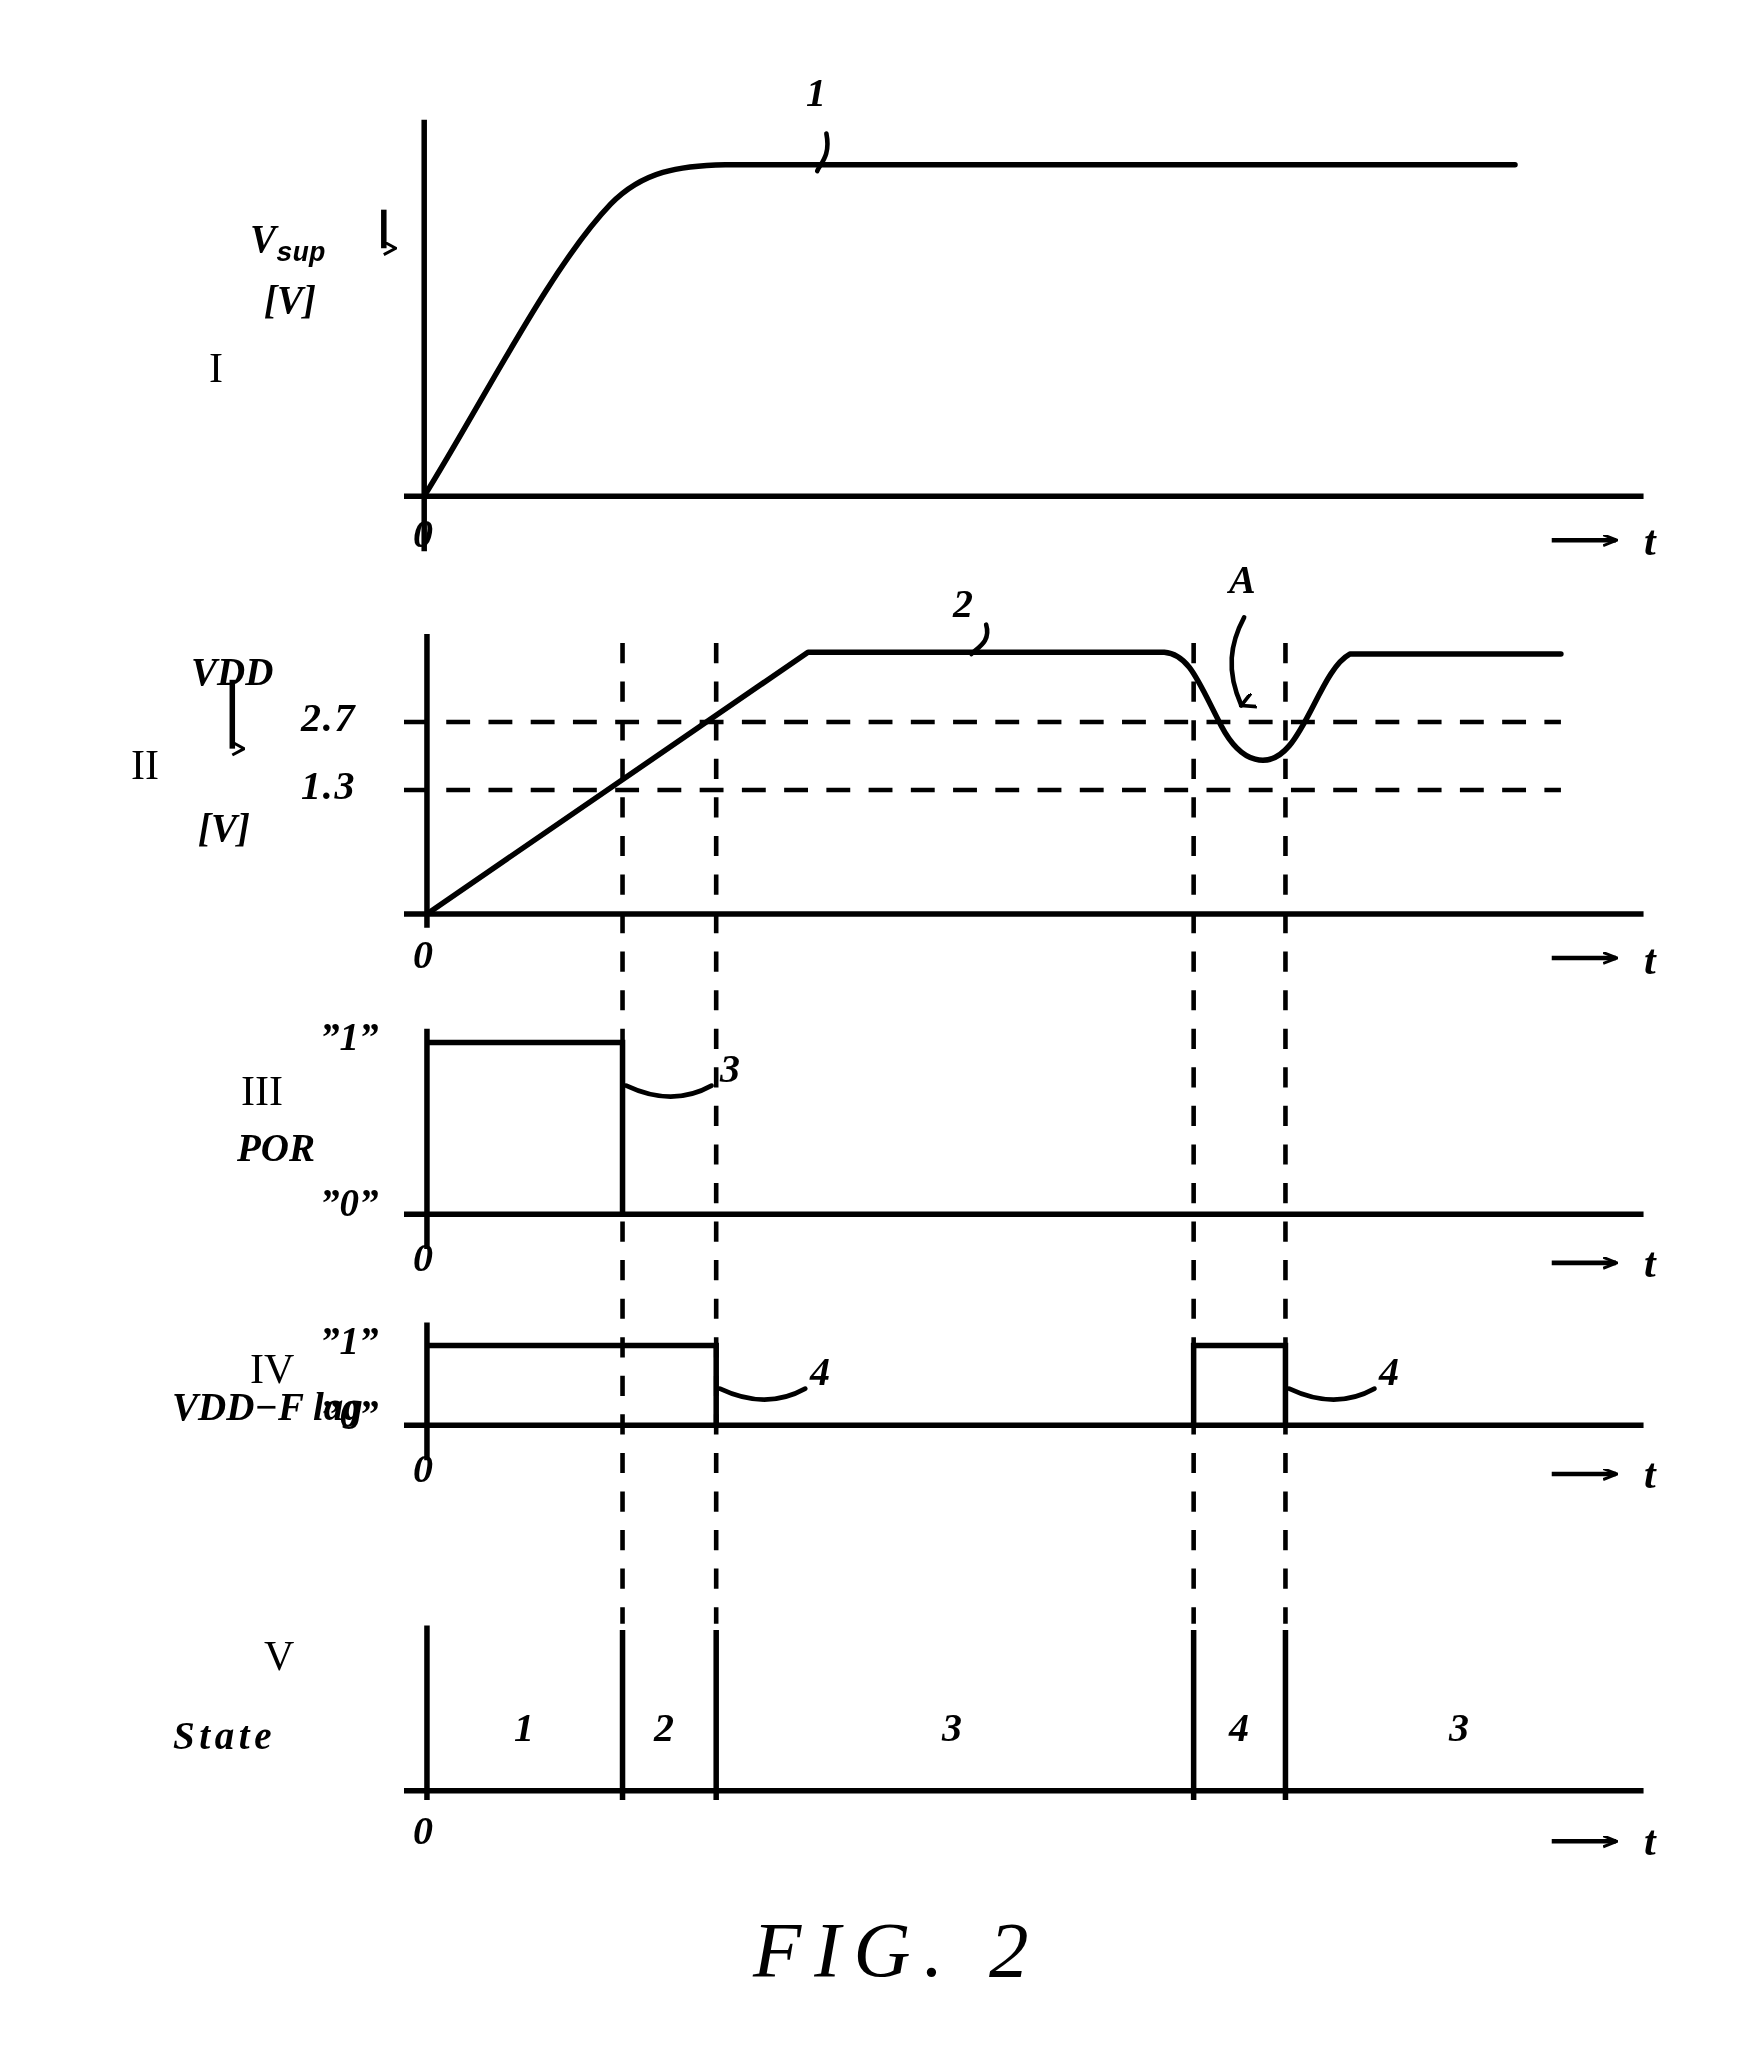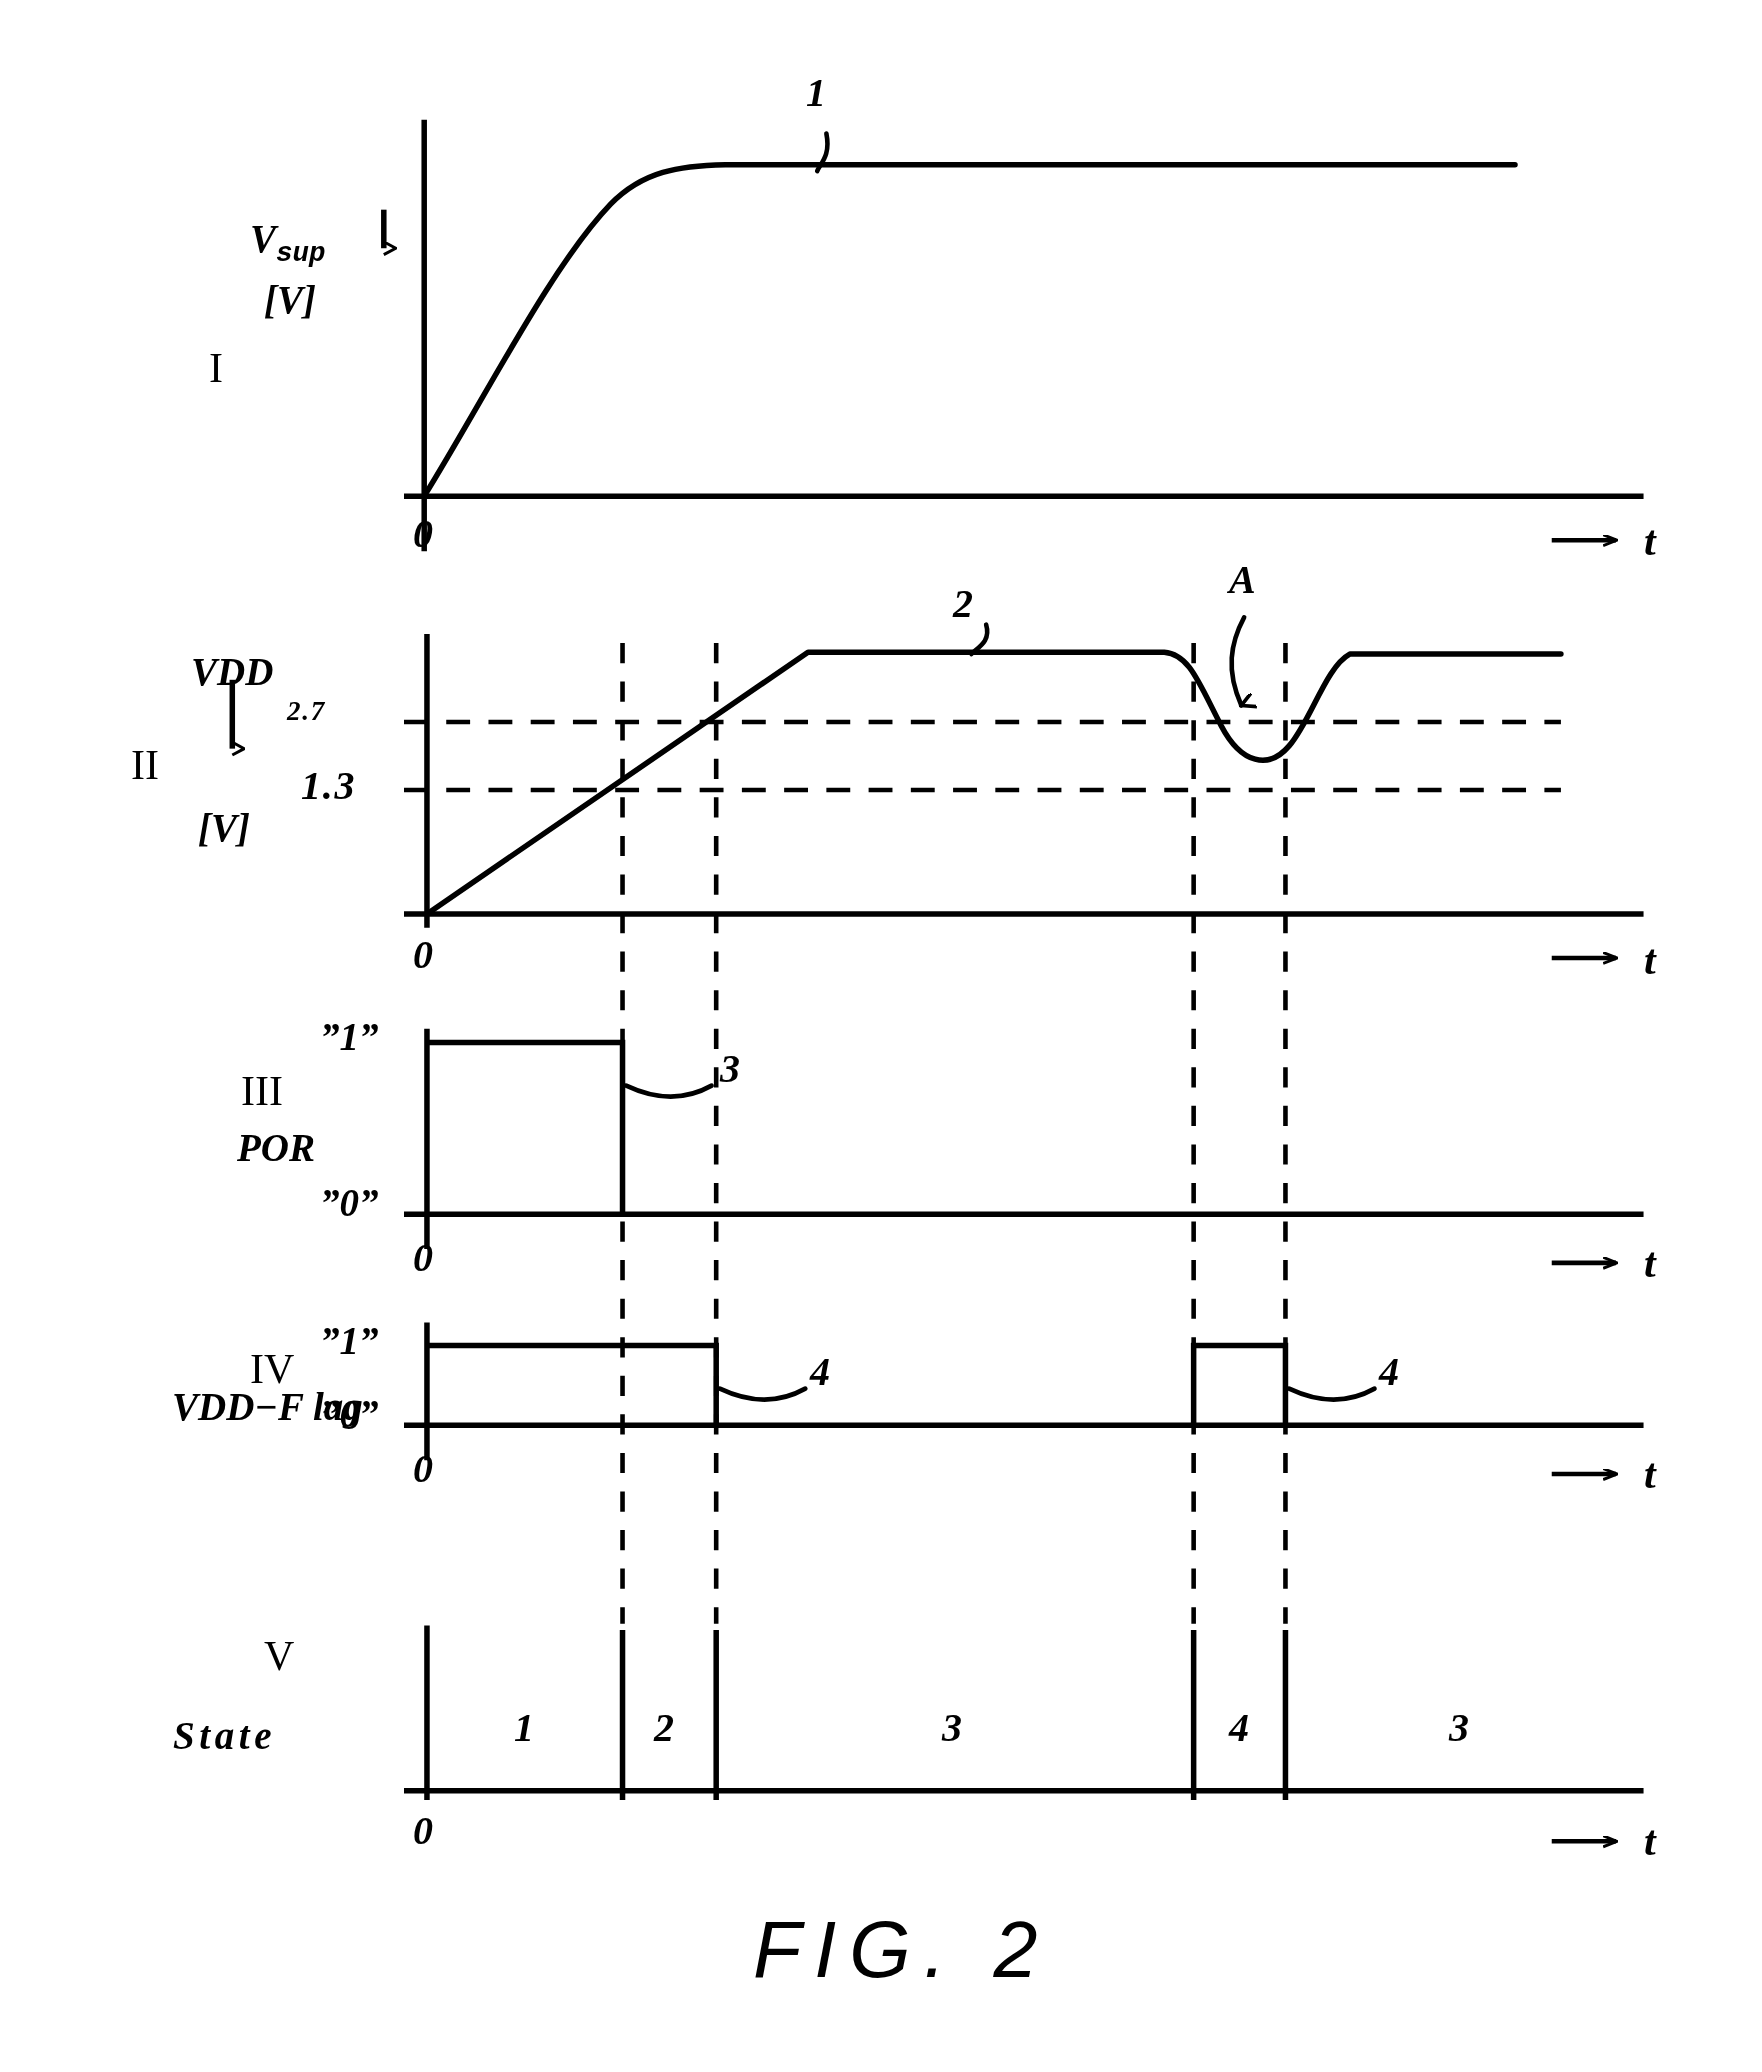--- a/index.html
+++ b/index.html
@@ -3,21 +3,21 @@
 <meta charset="utf-8">
 <style>
   html,body{margin:0;padding:0;background:#ffffff;}
   body{width:1762px;height:2073px;position:relative;
        font-family:"Liberation Serif",serif;color:#000;overflow:hidden;}
   #fig{position:absolute;left:0;top:0;width:1762px;height:2073px;}
   .lbl{position:absolute;white-space:nowrap;font-style:italic;font-weight:bold;
        font-family:"Liberation Serif",serif;color:#000;line-height:1;}
   .roman{position:absolute;white-space:nowrap;font-family:"Liberation Serif",serif;
          color:#000;line-height:1;font-weight:normal;}
-  .caption{position:absolute;white-space:nowrap;font-family:Liberation Sans, sans-serif;
+  .caption{position:absolute;white-space:nowrap;font-family:Liberation Serif, serif;
            font-style:italic;color:#000;line-height:1;}
 </style>
 </head>
 <body>
 
 <div id="fig">
 
   <svg width="1762" height="2073" viewBox="0 0 1919 2257" style="position:absolute;left:0;top:0;">
     <defs>
       <marker id="arrowT" markerWidth="16" markerHeight="16" refX="14" refY="6" orient="auto" markerUnits="userSpaceOnUse">
@@ -99,21 +99,21 @@
   </div>
   <div class="lbl" style="left:264px;top:280px;font-size:39px;">[V]</div>
   <div class="roman" style="left:209px;top:347px;font-size:42px;">I</div>
   <div class="lbl" style="left:413px;top:514px;font-size:40px;">0</div>
   <div class="lbl" style="left:806px;top:73px;font-size:40px;">1</div>
   <div class="lbl" style="left:1644px;top:520px;font-size:42px;">t</div>
 
   <div class="lbl" style="left:191px;top:652px;font-size:39px;">VDD</div>
   <div class="lbl" style="left:198px;top:808px;font-size:39px;">[V]</div>
   <div class="roman" style="left:131px;top:744px;font-size:42px;">II</div>
-  <div class="lbl" style="left:287px;top:698px;font-size:27px;letter-spacing:1.8px;">2.7</div>
+  <div class="lbl" style="left:301px;top:698px;font-size:40px;letter-spacing:1.8px;">2.7</div>
   <div class="lbl" style="left:301px;top:766px;font-size:40px;letter-spacing:1.8px;">1.3</div>
   <div class="lbl" style="left:953px;top:584px;font-size:40px;">2</div>
   <div class="lbl" style="left:1229px;top:560px;font-size:40px;">A</div>
   <div class="lbl" style="left:413px;top:935px;font-size:40px;">0</div>
   <div class="lbl" style="left:1644px;top:939px;font-size:42px;">t</div>
 
   <div class="roman" style="left:241px;top:1070px;font-size:42px;">III</div>
   <div class="lbl" style="left:320px;top:1017px;font-size:39px;">”1”</div>
   <div class="lbl" style="left:320px;top:1183px;font-size:39px;">”0”</div>
   <div class="lbl" style="left:237px;top:1128px;font-size:39px;">POR</div>

